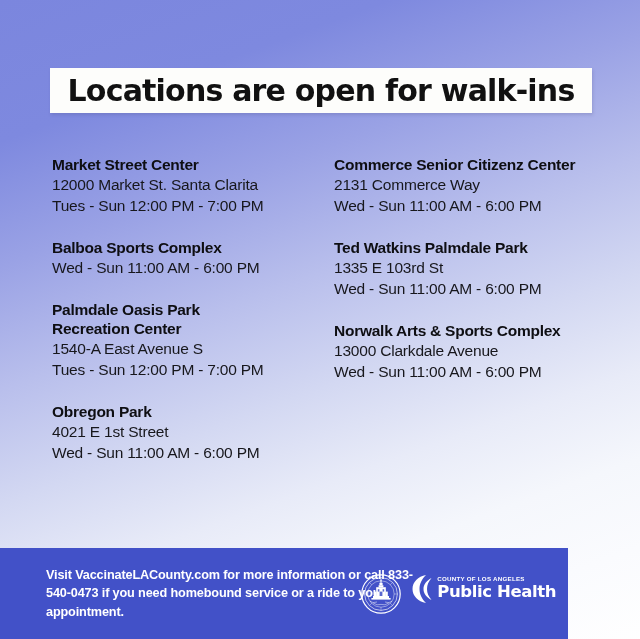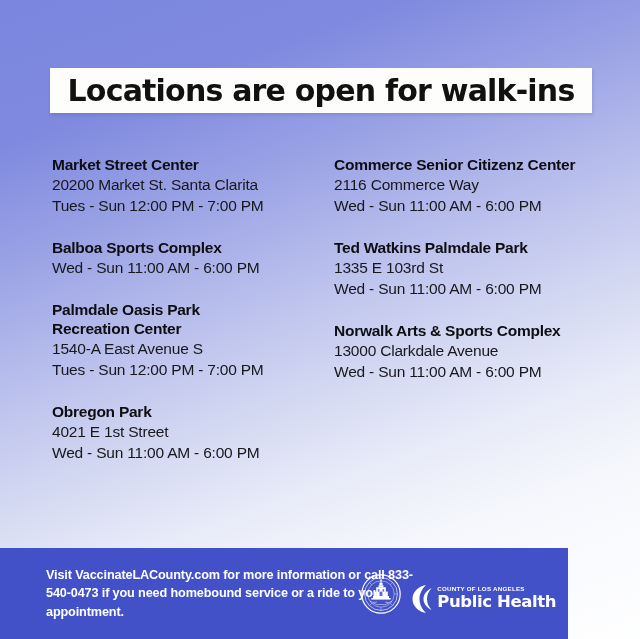--- a/index.html
+++ b/index.html
@@ -111,21 +111,21 @@
     font-size: 12.7px;
     line-height: 18.5px;
     letter-spacing: -0.15px;
   }
   #footer-logos {
     position: absolute;
     right: 12px;
     top: 50%;
     transform: translateY(-50%);
     display: flex;
-    align-items: flex-end;
+    align-items: flex-start;
     gap: 10px;
   }
 
   
   #county-seal {
     width: 40px;
     height: 40px;
     flex: 0 0 auto;
   }
 
@@ -172,21 +172,21 @@
   <div id="title-banner">
     <div id="title-text">Locations are open for walk-ins</div>
   </div>
 
   <div id="columns">
 
     <div class="column" id="col-left">
 
       <div class="location">
         <div class="loc-name">Market Street Center</div>
-        <div class="loc-line">20200 Market St. Santa Clarita</div>
+        <div class="loc-line">12000 Market St. Santa Clarita</div>
         <div class="loc-line">Tues - Sun 12:00 PM - 7:00 PM</div>
       </div>
 
       <div class="location">
         <div class="loc-name">Balboa Sports Complex</div>
         <div class="loc-line">Wed - Sun 11:00 AM - 6:00 PM</div>
       </div>
 
       <div class="location">
         <div class="loc-name">Palmdale Oasis Park</div>
@@ -200,21 +200,21 @@
         <div class="loc-line">4021 E 1st Street</div>
         <div class="loc-line">Wed - Sun 11:00 AM - 6:00 PM</div>
       </div>
 
     </div>
 
     <div class="column" id="col-right">
 
       <div class="location">
         <div class="loc-name">Commerce Senior Citizenz Center</div>
-        <div class="loc-line">2116 Commerce Way</div>
+        <div class="loc-line">2131 Commerce Way</div>
         <div class="loc-line">Wed - Sun 11:00 AM - 6:00 PM</div>
       </div>
 
       <div class="location">
         <div class="loc-name">Ted Watkins Palmdale Park</div>
         <div class="loc-line">1335 E 103rd St</div>
         <div class="loc-line">Wed - Sun 11:00 AM - 6:00 PM</div>
       </div>
 
       <div class="location">

